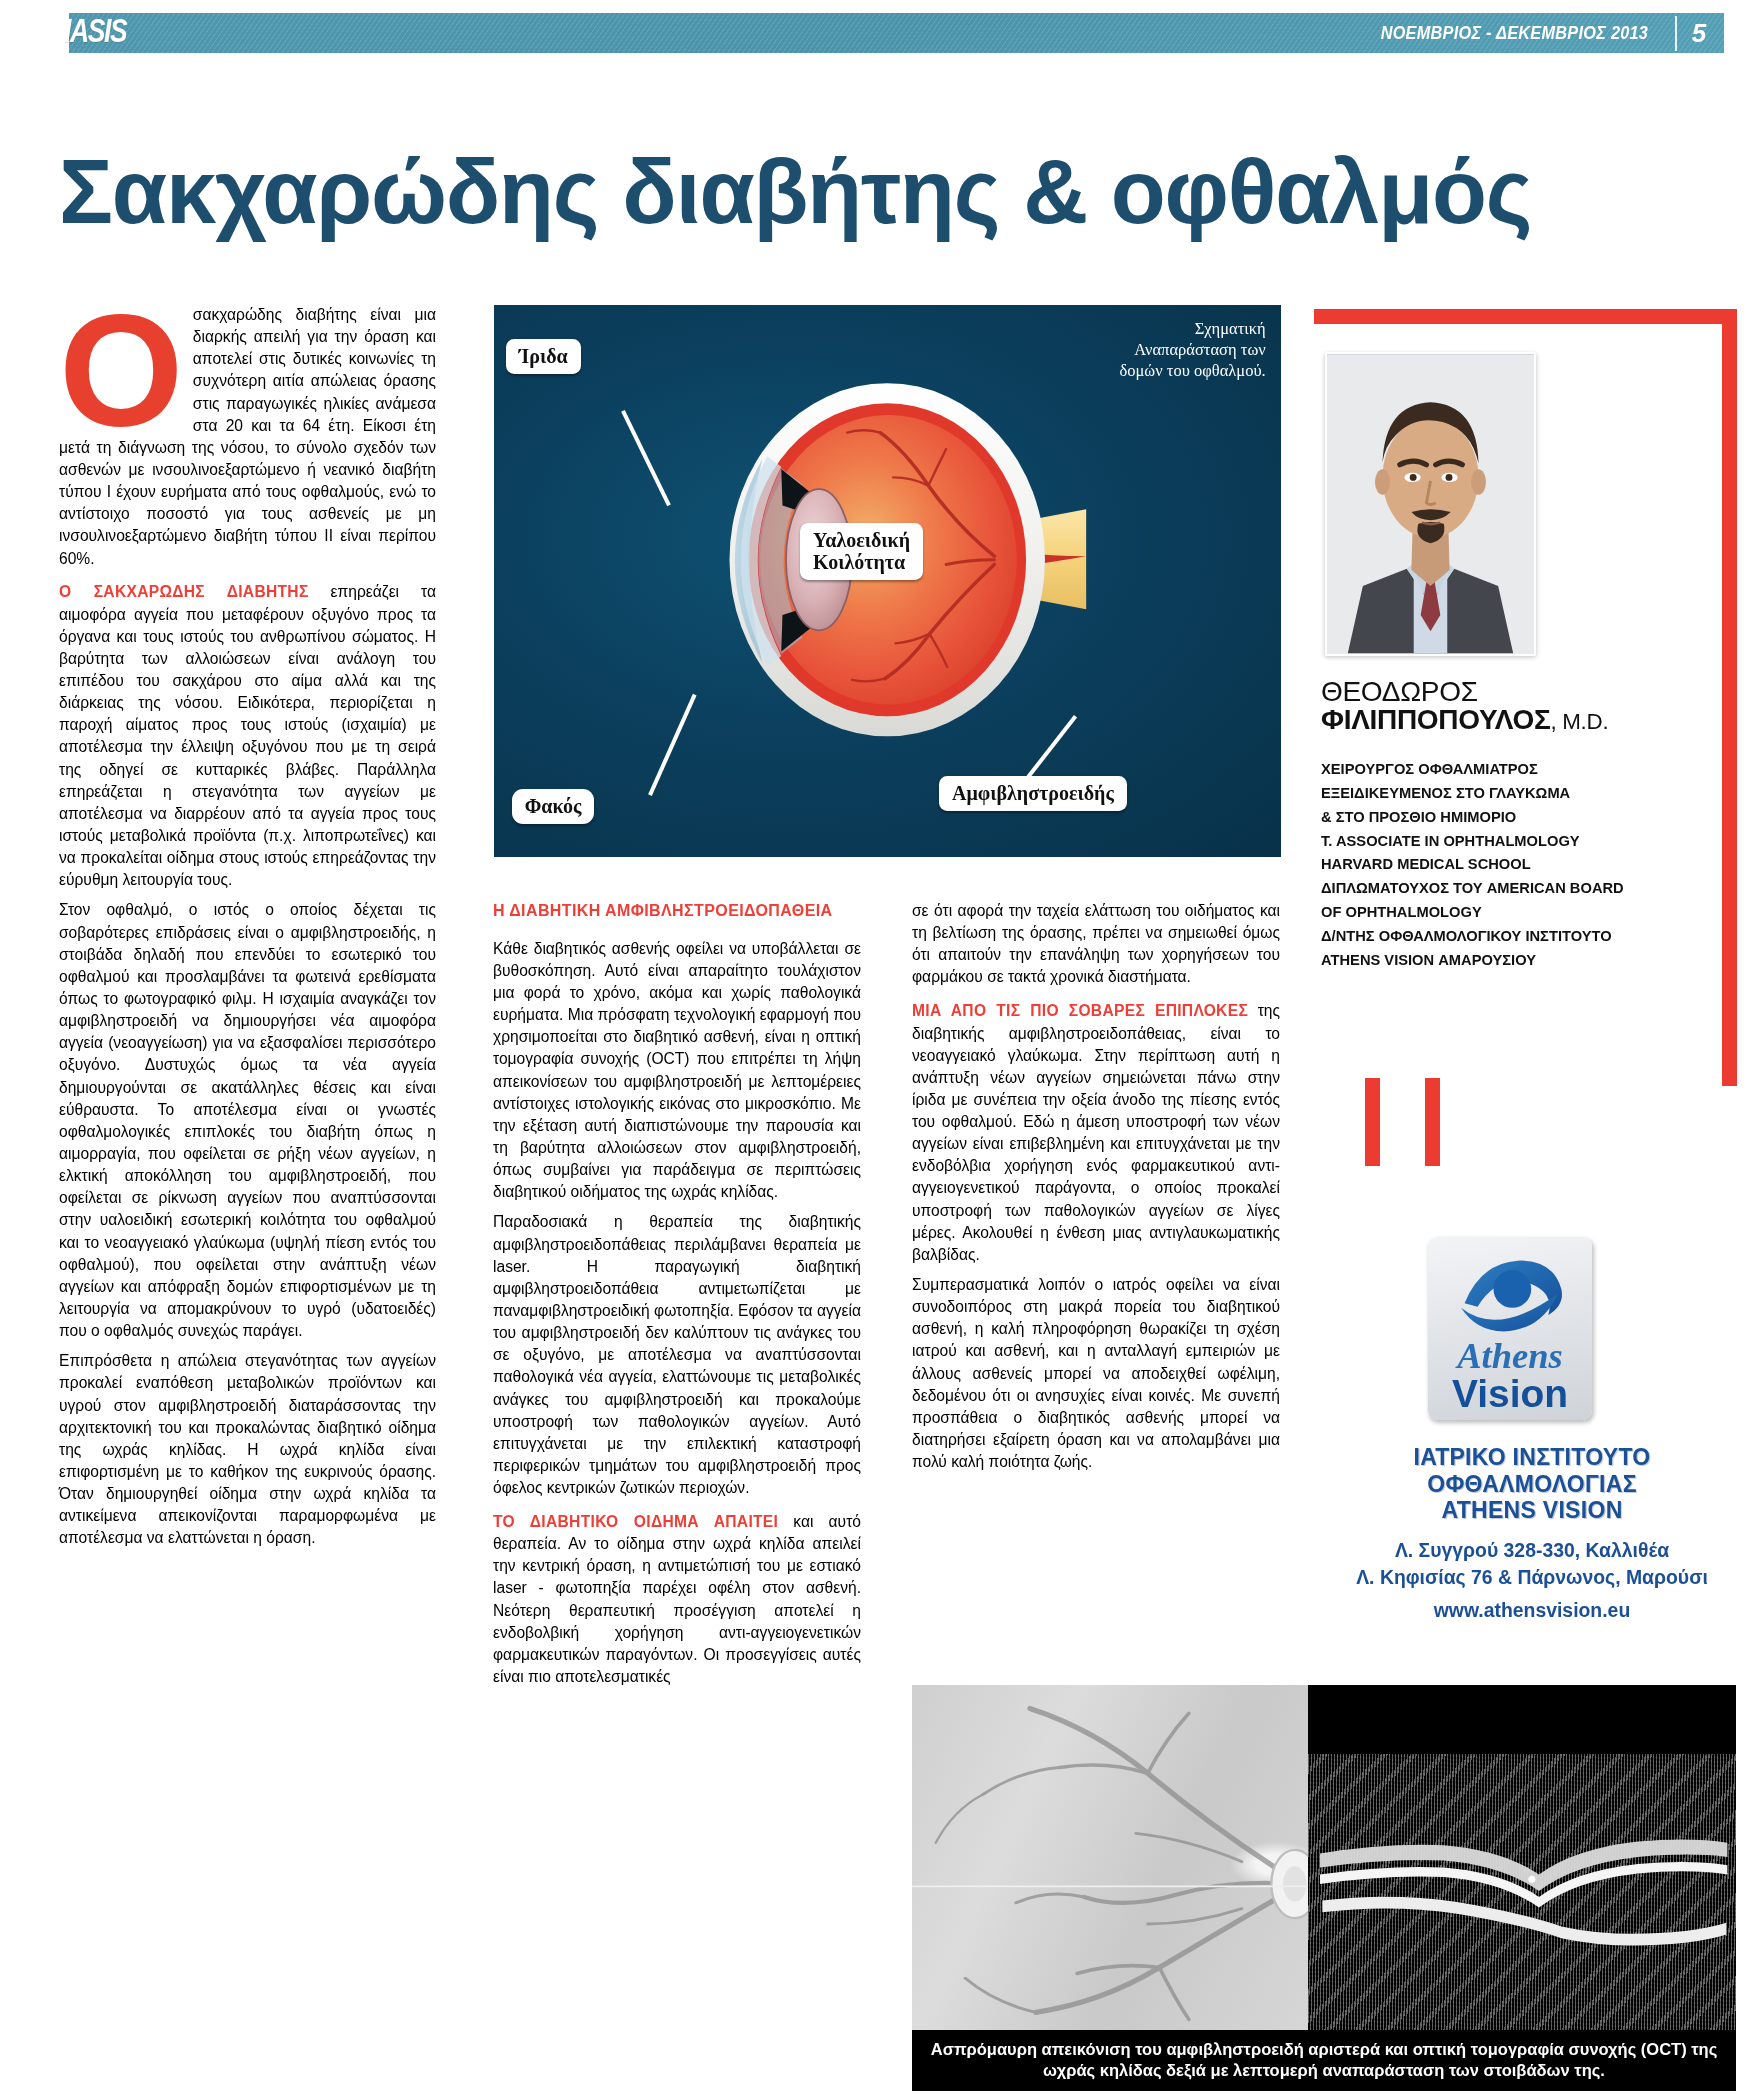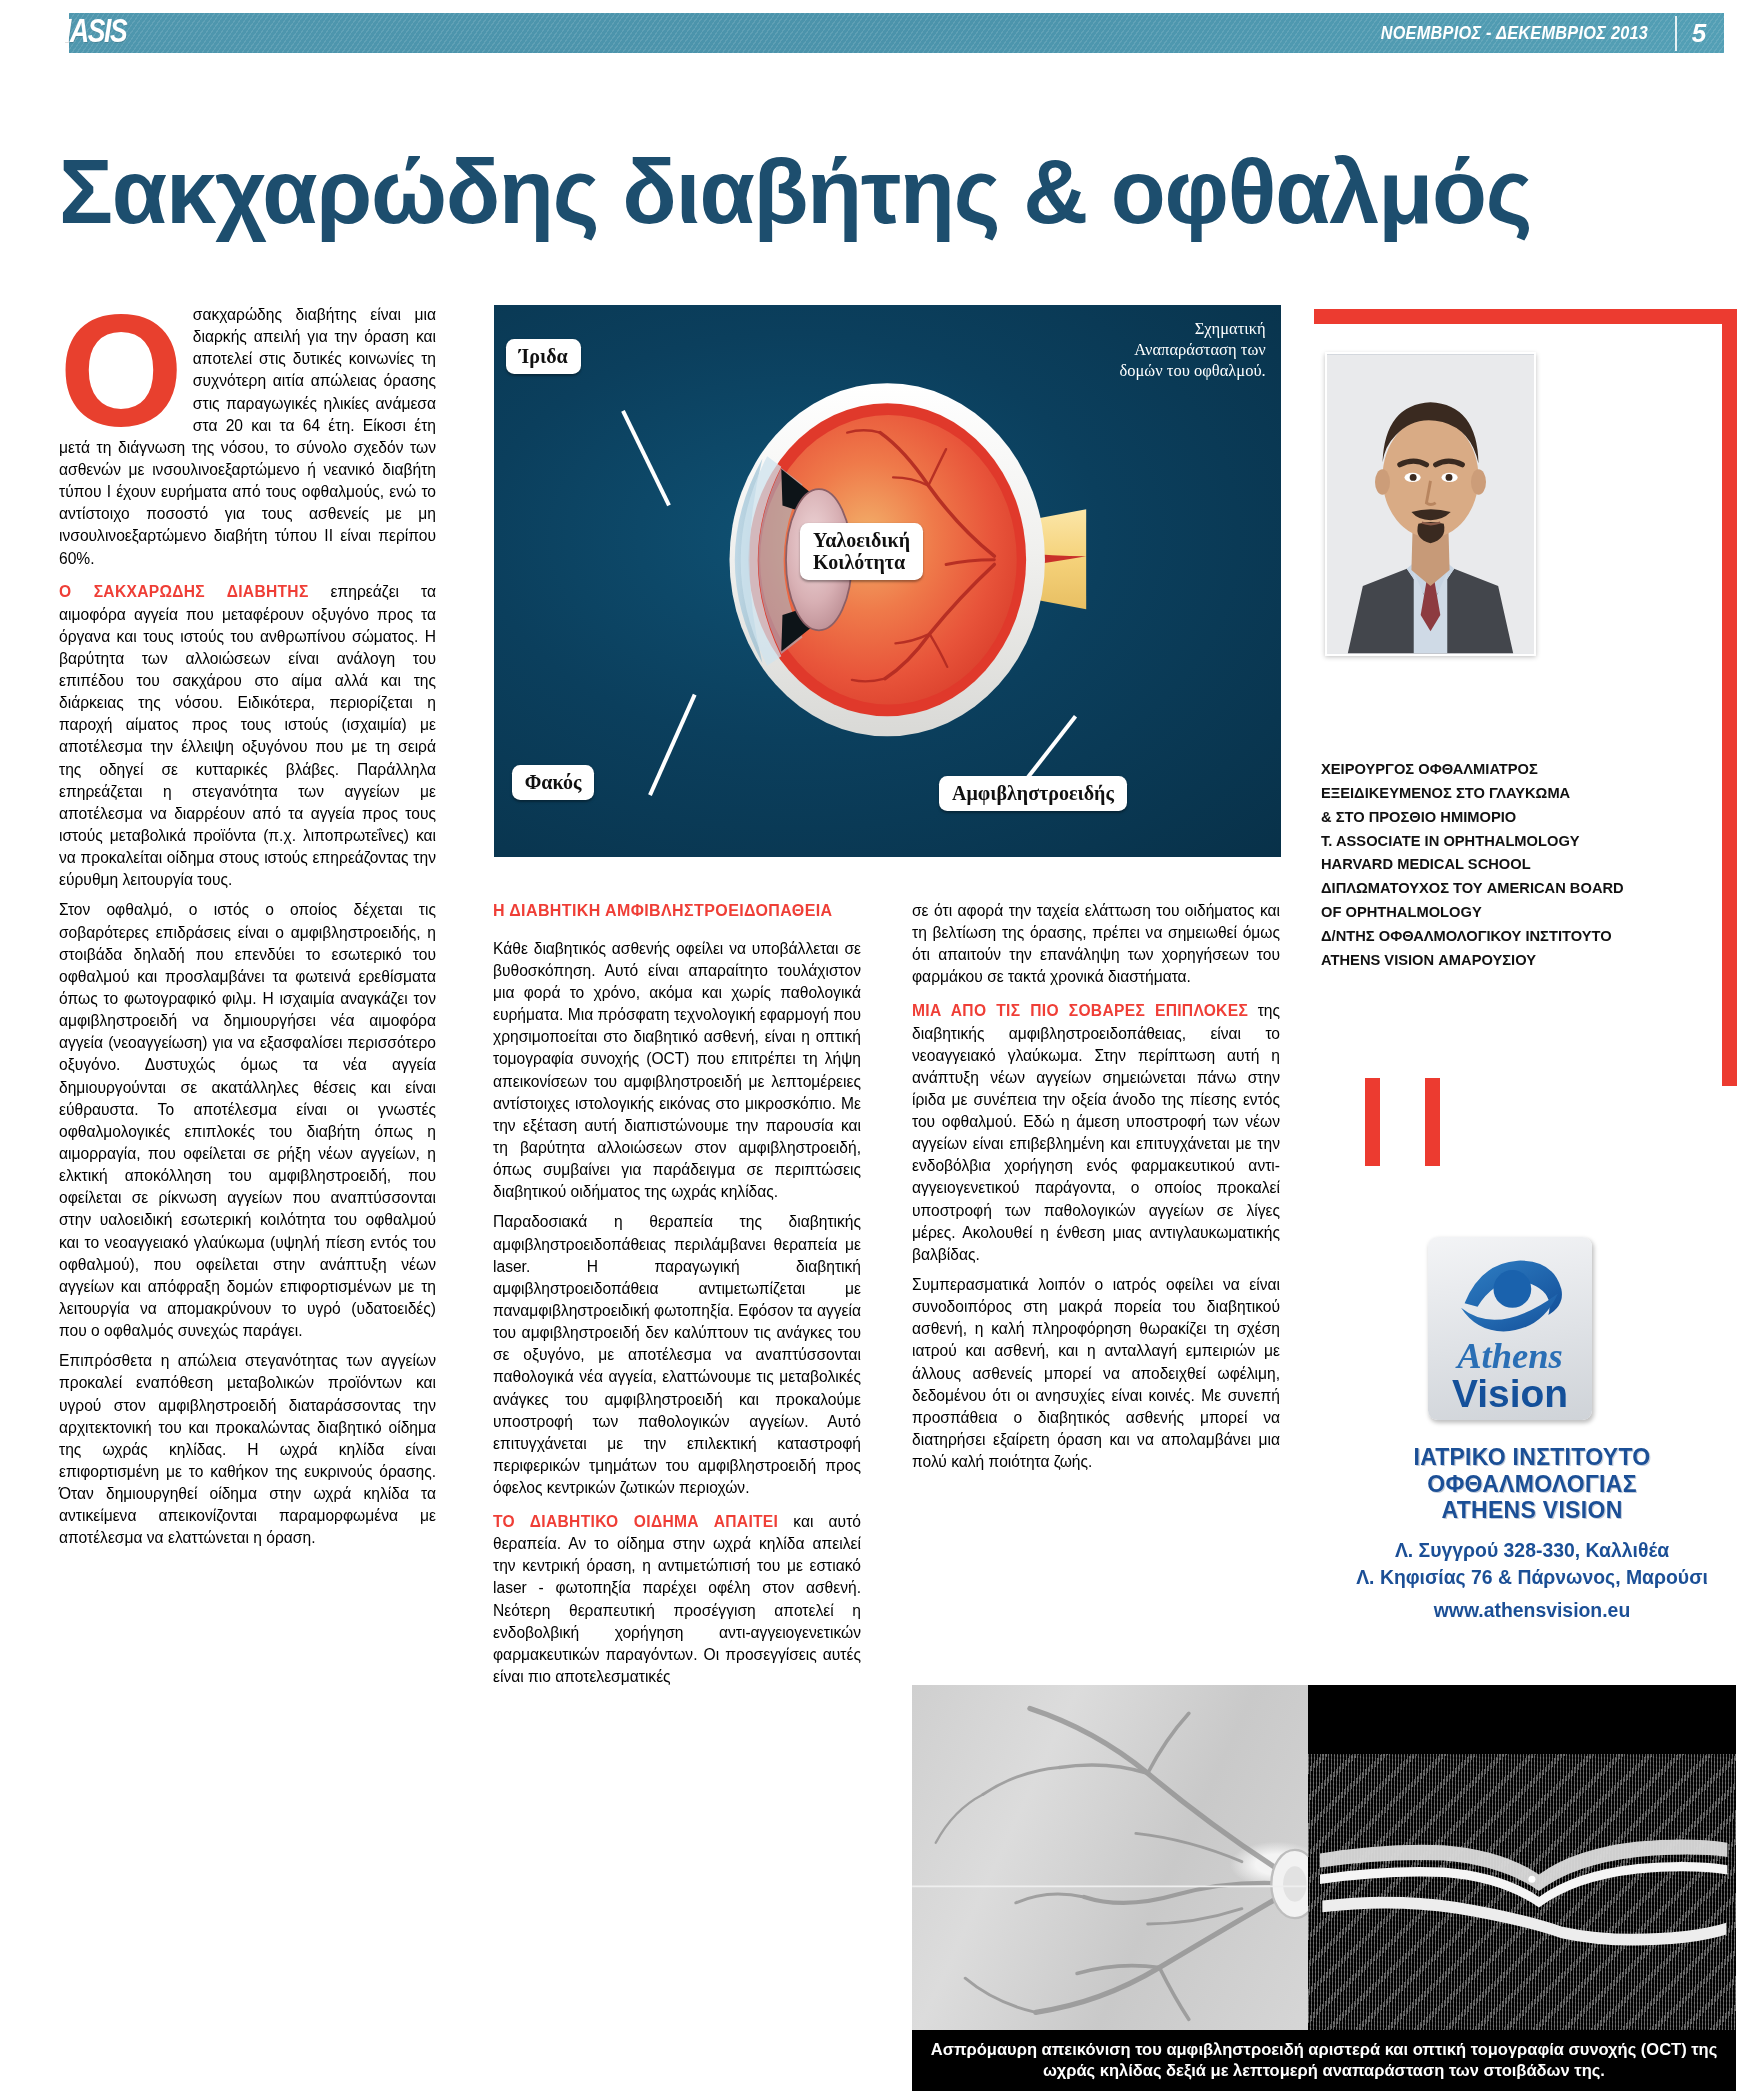--- a/index.html
+++ b/index.html
@@ -101,21 +101,21 @@
     position:absolute; background:#ffffff; color:#101010;
     font-weight:bold; border-radius: 8.2px;
     padding: 5.9px 13px; font-size: 20px;
     font-family:"Liberation Serif", serif;
     box-shadow: 0 1.2px 2.4px rgba(0,0,0,.35);
     white-space: nowrap; z-index: 5;
   }
   .label-2l{ line-height:1.12; }
   .lbl-iris   { left: 11.8px;  top: 34px; }
   .lbl-vitr   { left: 306px; top: 218px; }
-  .lbl-lens   { left: 17.7px;  top: 460px; }
+  .lbl-lens   { left: 17.7px;  top: 484px; border-radius: 11px; }
   .lbl-retina { left: 445px; top: 471px; }
   .leader{ position:absolute; background:#ffffff; z-index:4; }
 
   
   .red-frame{
     position:absolute; left: 1314px; top: 309px;
     width: 423px; height: 777px;
     border-top: 15.3px solid #ec3b30;
     border-right: 15.3px solid #ec3b30;
   }
@@ -356,20 +356,24 @@
 
       <path d="M179 218 L172 256 Q179 262 188 256" stroke="#b8855f" stroke-width="5" fill="none"></path>
 
       <path d="M146 272 Q179 262 214 272 Q200 286 179 286 Q158 286 146 272 Z" fill="#3a2a20"></path>
       <path d="M158 292 Q179 286 202 292 Q208 318 179 326 Q150 318 158 292 Z" fill="#3a2a20"></path>
 
       <path d="M164 290 Q179 296 196 290" stroke="#8a5a48" stroke-width="4" fill="none"></path>
     </svg>
   </div>
 
+  <div class="doc-name">
+    <span class="first">ΘΕΟΔΩΡΟΣ</span>
+    <span class="last"><span>ΦΙΛΙΠΠΟΠΟΥΛΟΣ</span><span class="md">, M.D.</span></span>
+  </div>
 
   <div class="doc-creds">
     <div>ΧΕΙΡΟΥΡΓΟΣ ΟΦΘΑΛΜΙΑΤΡΟΣ</div>
     <div>ΕΞΕΙΔΙΚΕΥΜΕΝΟΣ ΣΤΟ ΓΛΑΥΚΩΜΑ</div>
     <div>&amp; ΣΤΟ ΠΡΟΣΘΙΟ ΗΜΙΜΟΡΙΟ</div>
     <div>T. ASSOCIATE IN OPHTHALMOLOGY</div>
     <div>HARVARD MEDICAL SCHOOL</div>
     <div>ΔΙΠΛΩΜΑΤΟΥΧΟΣ ΤΟΥ AMERICAN BOARD</div>
     <div>OF OPHTHALMOLOGY</div>
     <div>Δ/ΝΤΗΣ ΟΦΘΑΛΜΟΛΟΓΙΚΟΥ ΙΝΣΤΙΤΟΥΤΟ</div>

